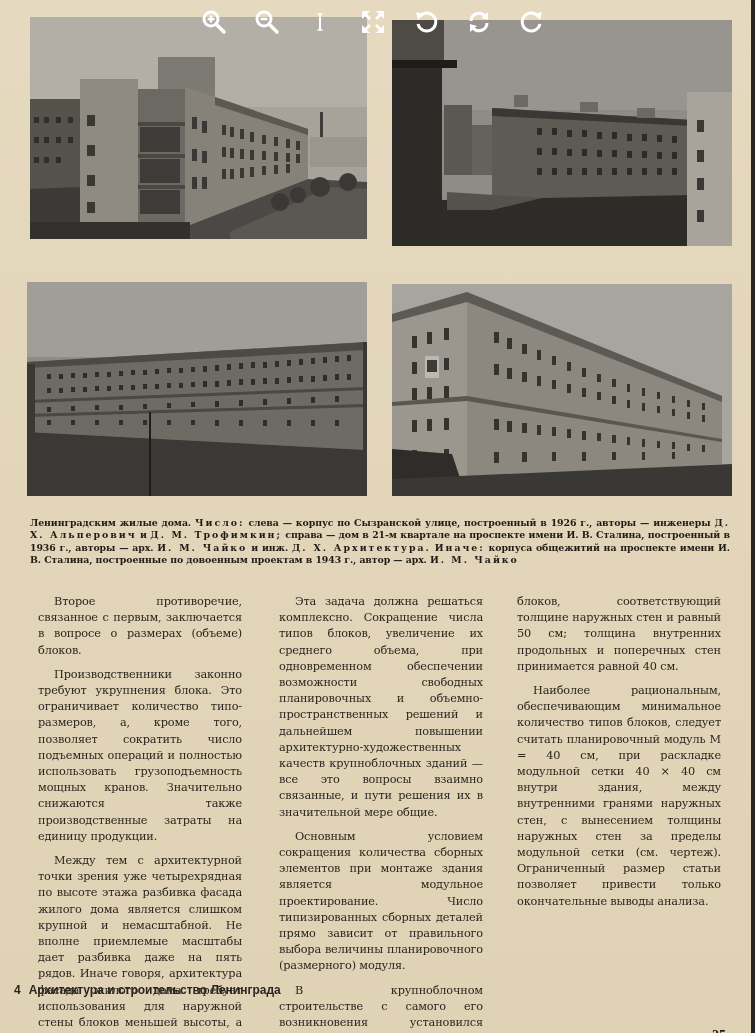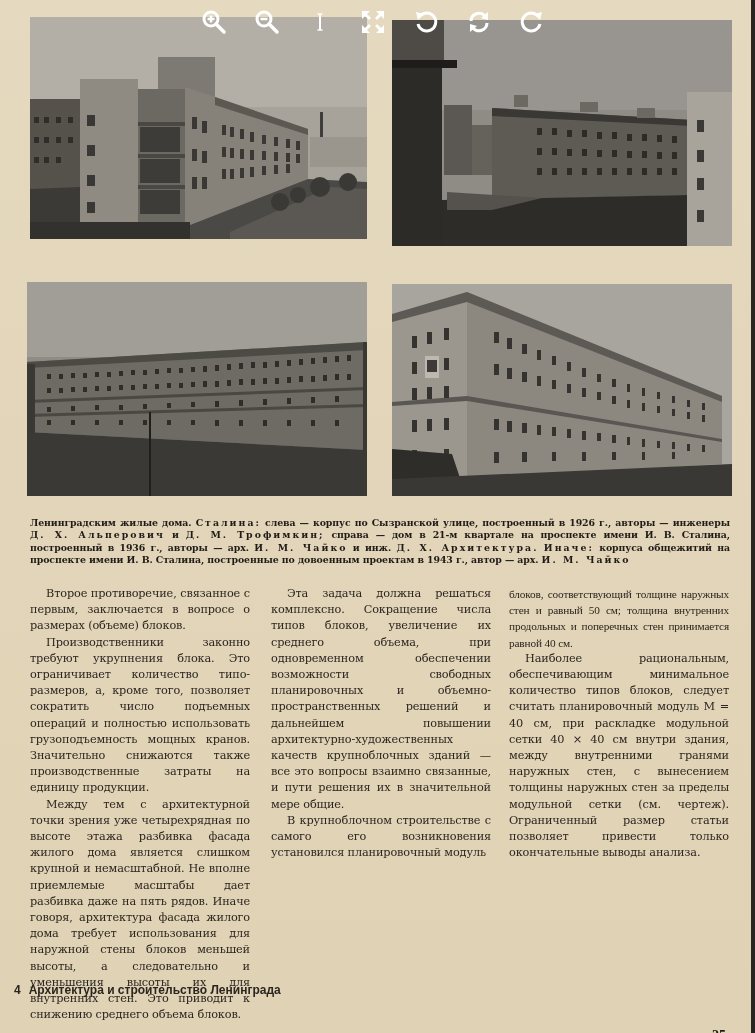--- a/index.html
+++ b/index.html
@@ -40,22 +40,22 @@
     .col {
       position: absolute; top: 586px;
       font-family: "DejaVu Serif", serif;
       font-size: 11.3px; line-height: 16.2px;
       text-align: justify; color: #2b2620;
       letter-spacing: -0.15px;
     }
     #col-1 { left: 30px; width: 220px; }
     #col-2 { left: 271px; width: 220px; }
     #col-3 { left: 509px; width: 220px; }
-    .col p { margin: 0; text-indent: 16px; }
-    .col p.noindent { text-indent: 0; font-family: Liberation Serif, serif; }
+    .col p { margin: 8px; text-indent: 16px; }
+    .col p.noindent { text-indent: 0; }
 
     .footer-left {
       position: absolute; left: 14px; top: 983px;
       font-family: "Liberation Sans Narrow", "Liberation Sans", sans-serif;
       font-size: 12px; color: #2a2520; font-weight: bold;
     }
     .footer-left .issue { margin-right: 8px; }
     .footer-right {
       position: absolute; left: 712px; top: 1028px;
       font-family: "Liberation Serif", serif;
@@ -453,41 +453,42 @@
   <div class="tool">
     <svg viewBox="0 0 26 26">
         <path d="M19 7 A9 9 0 1 0 21 15" fill="none" stroke="#fff" stroke-width="3"></path>
         <polygon points="23,3 15,5 21,11" fill="#fff"></polygon>
       </svg>
   </div>
 </div>
 
 <div class="caption">
   <span>Ленинградским жилые дома.</span>
-  <span class="spaced">Сталина:</span>
+  <span class="spaced">Число:</span>
   <span>слева — корпус по Сызранской улице, построенный в 1926 г., авторы — инженеры</span>
   <span class="spaced">Д. Х. Альперович</span>
   <span>и</span>
   <span class="spaced">Д. М. Трофимкин;</span>
   <span>справа — дом в 21-м квартале на проспекте имени И. В. Сталина, построенный в 1936 г., авторы — арх.</span>
   <span class="spaced">И. М. Чайко</span>
   <span>и инж.</span>
   <span class="spaced">Д. Х. Архитектура.</span>
   <span class="spaced">Иначе:</span>
   <span>корпуса общежитий на проспекте имени И. В. Сталина, построенные по довоенным проектам в 1943 г., автор — арх.</span>
   <span class="spaced">И. М. Чайко</span>
 </div>
 
 <div class="col" id="col-1">
   <p>Второе противоречие, связанное с первым, заключается в вопросе о размерах (объеме) блоков.</p>
   <p>Производственники законно требуют укрупнения блока. Это ограничивает количество типо-размеров, а, кроме того, позволяет сократить число подъемных операций и полностью использовать грузоподъемность мощных кранов. Значительно снижаются также производственные затраты на единицу продукции.</p>
   <p>Между тем с архитектурной точки зрения уже четырехрядная по высоте этажа разбивка фасада жилого дома является слишком крупной и немасштабной. Не вполне приемлемые масштабы дает разбивка даже на пять рядов. Иначе говоря, архитектура фасада жилого дома требует использования для наружной стены блоков меньшей высоты, а следовательно и уменьшения высоты их для внутренних стен. Это приводит к снижению среднего объема блоков.</p>
 </div>
 <div class="col" id="col-2">
   <p>Эта задача должна решаться комплексно. Сокращение числа типов блоков, увеличение их среднего объема, при одновременном обеспечении возможности свободных планировочных и объемно-пространственных решений и дальнейшем повышении архитектурно-художественных качеств крупноблочных зданий — все это вопросы взаимно связанные, и пути решения их в значительной мере общие.</p>
+  <p>Основным условием сокращения количества сборных элементов при монтаже здания является модульное проектирование. Число типизированных сборных деталей прямо зависит от правильного выбора величины планировочного (размерного) модуля.</p>
   <p>В крупноблочном строительстве с самого его возникновения установился планировочный модуль</p>
 </div>
 <div class="col" id="col-3">
   <p class="noindent">блоков, соответствующий толщине наружных стен и равный 50 см; толщина внутренних продольных и поперечных стен принимается равной 40 см.</p>
   <p>Наиболее рациональным, обеспечивающим минимальное количество типов блоков, следует считать планировочный модуль M = 40 см, при раскладке модульной сетки 40 × 40 см внутри здания, между внутренними гранями наружных стен, с вынесением толщины наружных стен за пределы модульной сетки (см. чертеж). Ограниченный размер статьи позволяет привести только окончательные выводы анализа.</p>
 </div>
 
 <div class="footer-left">
   <span class="issue">4</span><span>Архитектура и строительство Ленинграда</span>
 </div>

